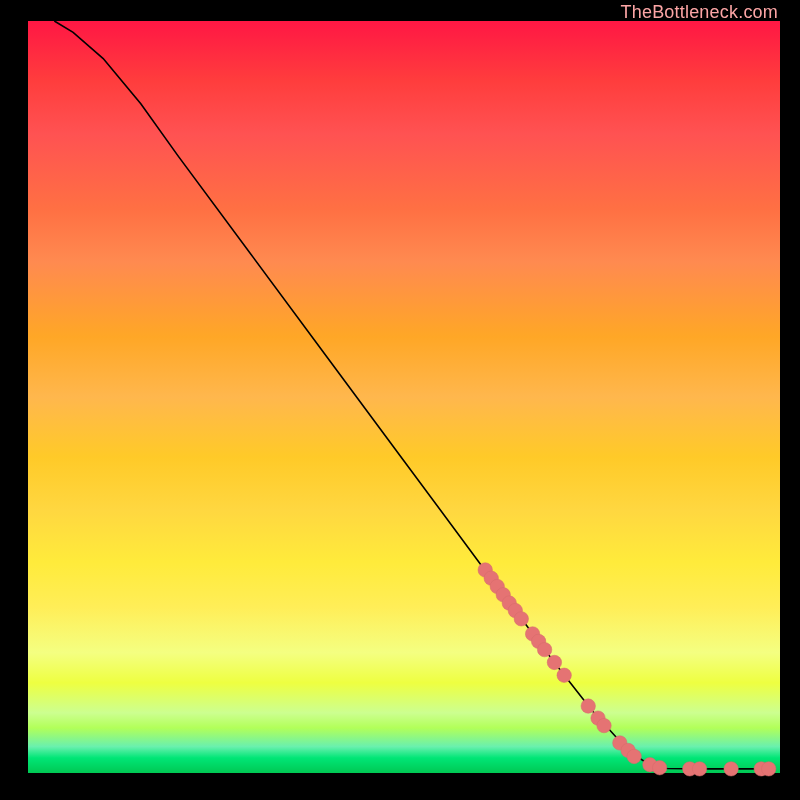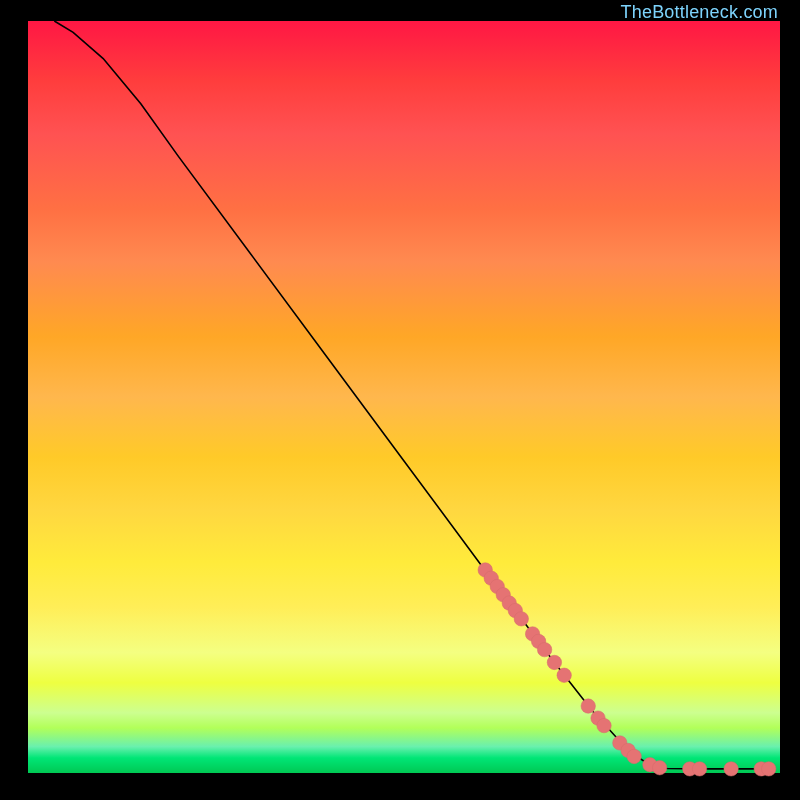--- a/index.html
+++ b/index.html
@@ -36,21 +36,21 @@
       #00e676 98%,
       #00c853 100%
     );
   }
   .watermark {
     position: absolute;
     top: 2px;
     right: 22px;
     font-family: Arial, Helvetica, sans-serif;
     font-size: 18px;
-    color: #7dd3fc;
+    color: #fca5a5;
     font-weight: 500;
     letter-spacing: 0.2px;
   }
   svg.curve-layer {
     position: absolute;
     left: 0;
     top: 0;
     width: 752px;
     height: 752px;
     overflow: visible;

